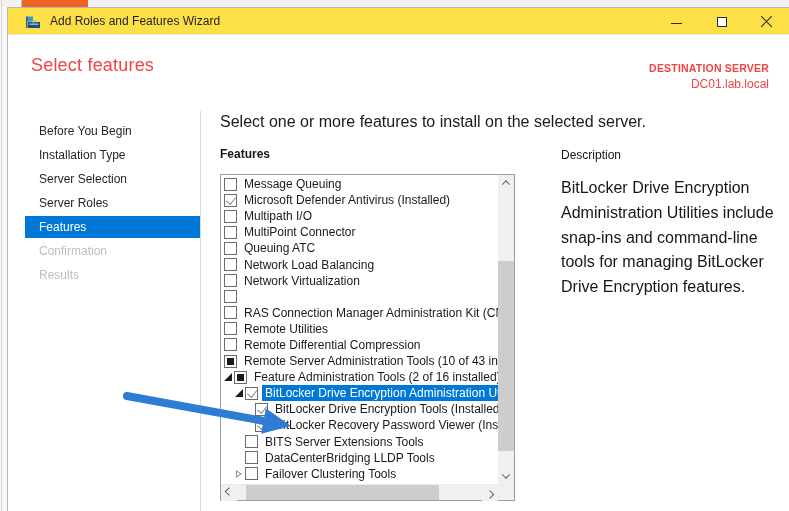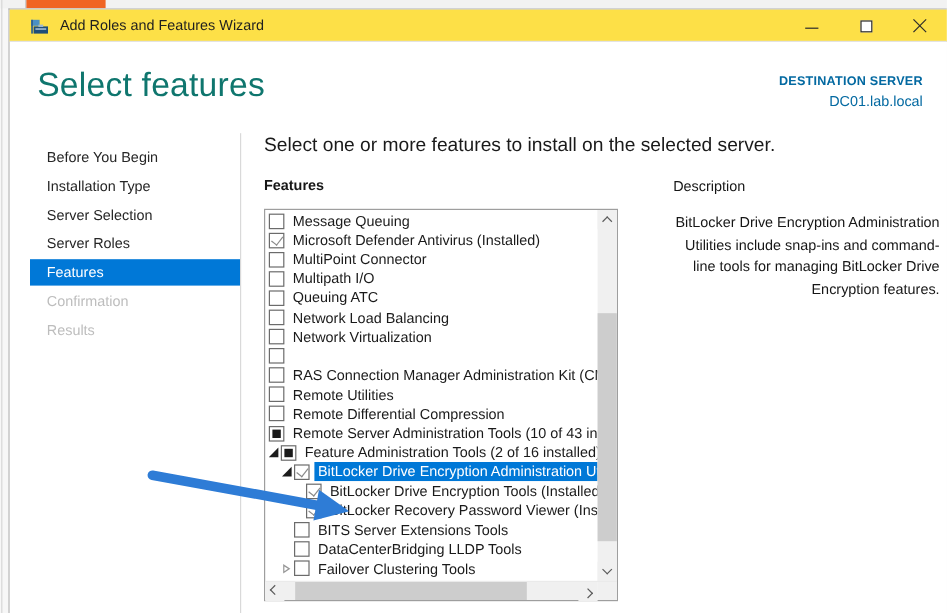--- a/index.html
+++ b/index.html
@@ -28,22 +28,22 @@
   .glyph-min { width:11px; height:0; border-top:1.4px solid #2b2b2b; margin-top:4px; }
   .glyph-max { width:10px; height:10px; border:1.2px solid #2b2b2b; background:#fff; }
   .glyph-close { position:relative; width:13px; height:13px; }
   .glyph-close::before, .glyph-close::after {
     content:""; position:absolute; left:-1px; top:6px; width:15px; height:0;
     border-top:1.4px solid #2b2b2b;
   }
   .glyph-close::before { transform:rotate(45deg); }
   .glyph-close::after  { transform:rotate(-45deg); }
 
-  .page-title { position:absolute; left:23px; top:47px; font-size:28px; font-weight:300; color:#0f766e; letter-spacing:.2px; }
-  .dest { position:absolute; right:20px; top:54px; text-align:right; color:#0369a1; }
+  .page-title { position:absolute; left:23px; top:47px; font-size:18px; font-weight:300; color:#ef4444; letter-spacing:.2px; }
+  .dest { position:absolute; right:20px; top:54px; text-align:right; color:#ef4444; }
   .dest-label { font-size:10.5px; font-weight:700; letter-spacing:.2px; }
   .dest-server { font-size:12px; margin-top:3px; }
 
   
   .sidebar-sep { position:absolute; left:192px; top:103px; width:1px; height:400px; background:#d9d9d9; }
   .nav { position:absolute; left:0; top:112px; width:192px; }
   .nav-item {
     height:22px; line-height:22px; margin:0 0 2px 17px; padding-left:14px;
     font-size:12px; color:#262626; cursor:default;
   }
@@ -87,21 +87,21 @@
   .chev.left { transform:rotate(-45deg) translate(1px,-1px); }
   .chev.right { transform:rotate(135deg) translate(1px,-1px); }
   .vtrack { flex:1; position:relative; }
   .vthumb { position:absolute; left:0; right:0; top:70px; height:190px; background:#cdcdcd; }
   .htrack { flex:1; position:relative; }
   .hthumb { position:absolute; top:0; bottom:0; left:9px; width:193px; background:#cdcdcd; }
 
   
   .desc { position:absolute; left:553px; top:140px; width:222px; color:#161616; }
   .desc-heading { font-size:12px; font-weight:400; }
-  .desc-body { margin-top:14px; font-size:12px; line-height:1.55;text-align:right; }
+  .desc-body { margin-top:14px; font-size:16px; line-height:1.55; }
 
   
   .arrow-overlay { position:absolute; left:0; top:0; width:789px; height:511px; pointer-events:none; z-index:20; }
 </style>
 </head>
 <body>
 
 <div class="bg-strip"></div>
 <div class="bg-edge-line"></div>
 <div class="bg-tick"></div>
@@ -157,25 +157,25 @@
         <div class="row lvl0">
           <span class="cb" data-state="unchecked"></span>
           <span class="lbl">Message Queuing</span>
         </div>
         <div class="row lvl0">
           <span class="cb" data-state="checked"></span>
           <span class="lbl">Microsoft Defender Antivirus (Installed)</span>
         </div>
         <div class="row lvl0">
           <span class="cb" data-state="unchecked"></span>
+          <span class="lbl">Multipath I/O</span>
+        </div>
+        <div class="row lvl0">
+          <span class="cb" data-state="unchecked"></span>
           <span class="lbl">MultiPoint Connector</span>
-        </div>
-        <div class="row lvl0">
-          <span class="cb" data-state="unchecked"></span>
-          <span class="lbl">Multipath I/O</span>
         </div>
         <div class="row lvl0">
           <span class="cb" data-state="unchecked"></span>
           <span class="lbl">Queuing ATC</span>
         </div>
         <div class="row lvl0">
           <span class="cb" data-state="unchecked"></span>
           <span class="lbl">Network Load Balancing</span>
         </div>
         <div class="row lvl0">

